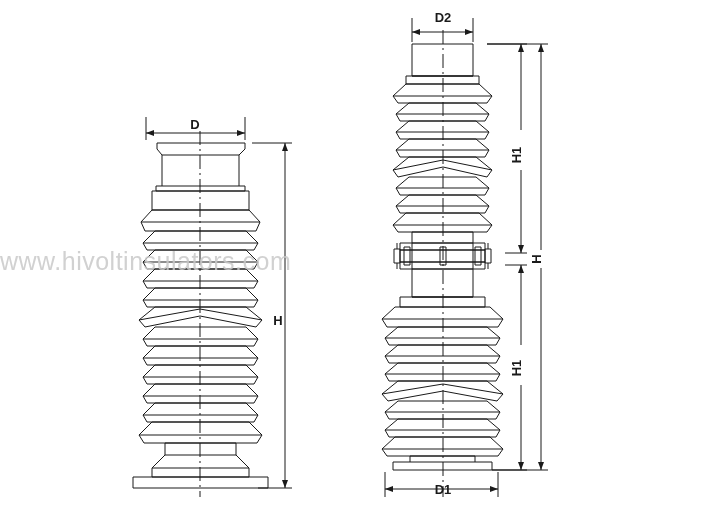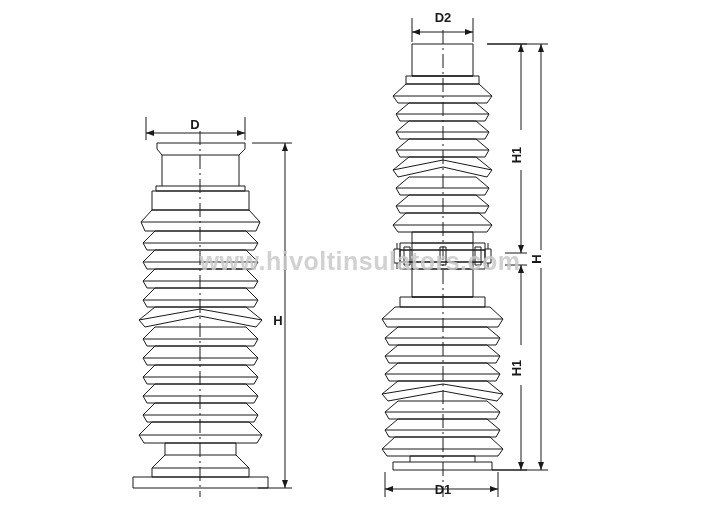--- a/index.html
+++ b/index.html
@@ -9,24 +9,24 @@
     font-family:"Liberation Sans", sans-serif;
     overflow:hidden;
     position:relative;
   }
   #stage{position:absolute;left:0;top:0;width:720px;height:510px;}
   svg{display:block;}
   .wm{
     position:absolute;
     left:0;top:247px;
     width:720px;
-    text-align:center;
+    text-align:left;
     font-family:"Liberation Sans", sans-serif;
     font-size:25px;
-    font-weight:bold;
+    font-weight:normal;
     color:#c9c9c9;
     letter-spacing:0.5px;
     opacity:0.85;
     pointer-events:none;
     white-space:nowrap;
   }
   .dimlabel{
     font-family:"Liberation Sans", sans-serif;
     font-size:13px;
     font-weight:bold;

